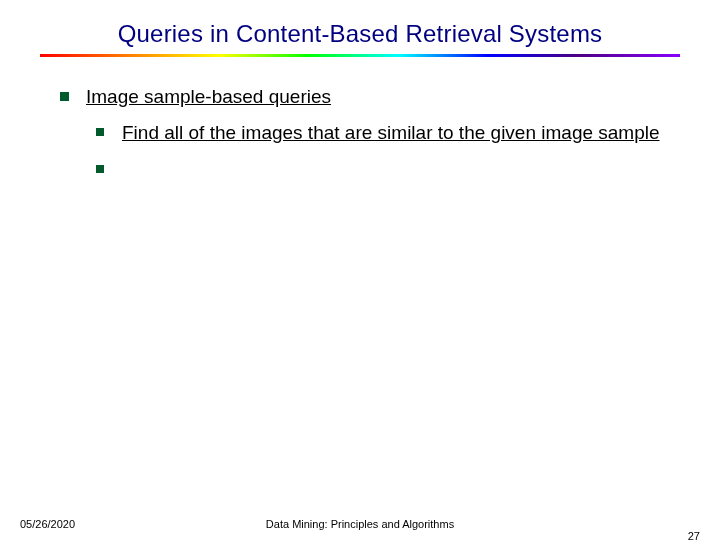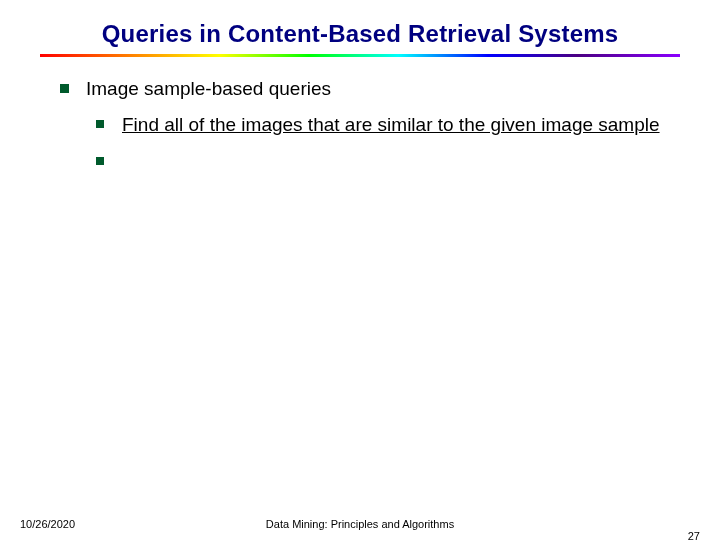--- a/index.html
+++ b/index.html
@@ -12,21 +12,21 @@
     overflow: hidden;
     position: relative;
   }
   .slide {
     width: 720px;
     height: 540px;
     position: relative;
     box-sizing: border-box;
   }
   .title {
-    font-weight: bold;
+    font-weight: normal;
     color: #000080;
     font-size: 24px;
     text-align: center;
     padding-top: 20px;
     padding-bottom: 6px;
     letter-spacing: 0.2px;
   }
   .underline {
     height: 3px;
     width: 640px;
@@ -36,22 +36,23 @@
       #00ffff 56%, #0000ff 70%, #4b0082 84%, #8b00ff 100%);
   }
   .content {
     padding: 0 44px 0 60px;
     color: #000000;
     font-size: 19px;
     line-height: 1.28;
   }
   .l1 {
     position: relative;
-    margin: 20px 0 4px 0;
+    margin: 28px 0 4px 0;
     padding-left: 26px;
+    text-decoration: underline;
   }
   .l2 {
     position: relative;
     margin: 12px 0 12px 36px;
     padding-left: 26px;
     text-decoration: underline;
   }
   .bullet {
     position: absolute;
     left: 0;
@@ -112,18 +113,18 @@
       <span class="bullet"></span>
     </div>
 
     <div class="l2">
       <span class="bullet"></span>
     </div>
 
   </div>
 
   <div class="footer">
-    <span class="date">10/26/2020</span>
+    <span class="date">05/26/2020</span>
     <div class="center">Data Mining: Principles and Algorithms</div>
     <span class="pagenum">27</span>
   </div>
 
 </div>
 
 </body></html>

